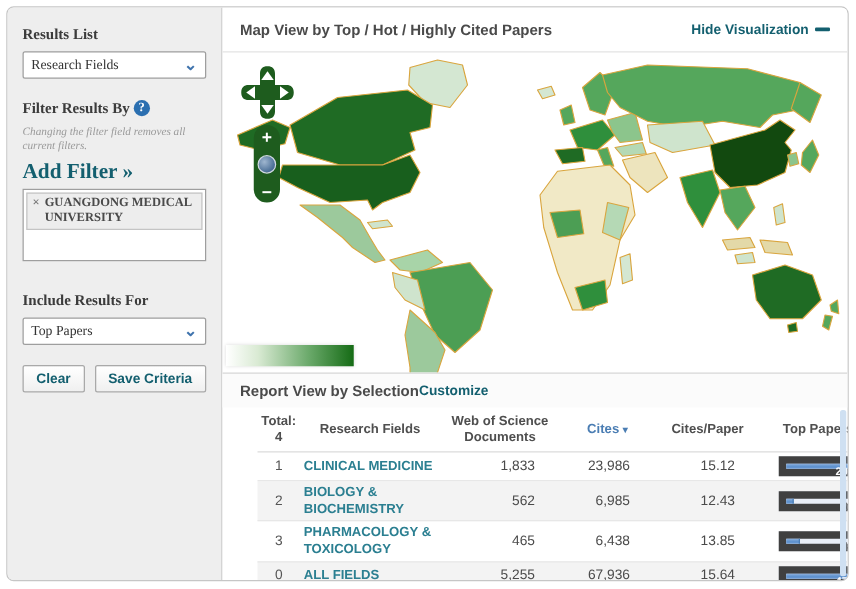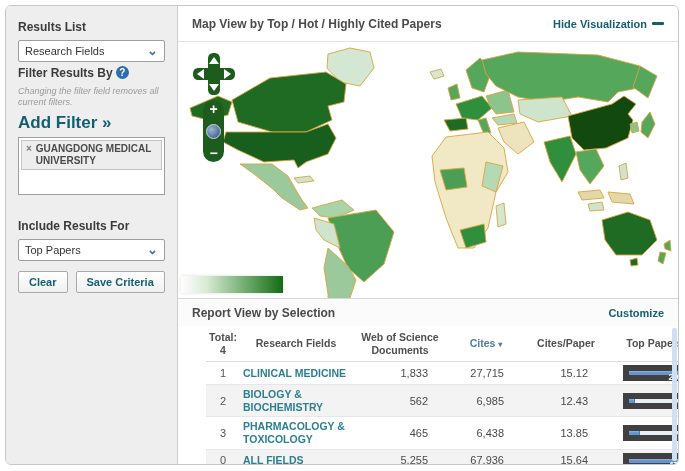--- a/index.html
+++ b/index.html
@@ -4,21 +4,21 @@
 <style>
   * { margin:0; padding:0; box-sizing:border-box; }
   html,body { width:685px; height:471px; background:#fff; font-family:"Liberation Sans", sans-serif; }
   .frame { position:absolute; left:5px; top:5px; width:674px; height:460px; border:1px solid #c6c6c6; border-radius:6px; overflow:hidden; background:#fff; }
 
   
   .sidebar { position:absolute; left:0; top:0; width:172px; height:100%; background:#eeeeee; border-right:1px solid #cccccc; padding:14px 12px; }
   .sb-heading { font-size:12px; font-weight:bold; color:#3b3b3b; margin-bottom:6px; }
   .selectbox { display:flex; align-items:center; justify-content:space-between; background:#fff; border:1px solid #9e9e9e; border-radius:2px; height:22px; padding:0 6px; font-size:11px; color:#333; cursor:pointer; }
   .selectbox .chev { color:#3f73ad; font-size:13px; font-weight:bold; line-height:10px; }
-  .sb-block { margin-bottom:4px; }
+  .sb-block { margin-bottom:16px;font-family:Liberation Serif, serif; }
   .help-icon { display:inline-block; width:13px; height:13px; border-radius:50%; background:#2b6fb0; color:#fff; font-size:10px; font-weight:bold; text-align:center; line-height:13px; vertical-align:1px; margin-left:3px; }
   .sb-note { font-size:9px; font-style:italic; color:#9a9a9a; line-height:1.25; margin:4px 0 4px; }
   .add-filter { font-size:17px; font-weight:bold; color:#135f6f; text-decoration:none; display:inline-block; margin-bottom:4px; cursor:pointer; }
   .filter-list { background:#fff; border:1px solid #9e9e9e; height:58px; padding:2px; }
   .filter-tag { display:flex; gap:4px; background:#ededed; border:1px solid #c4c4c4; padding:2px 4px; font-size:10px; font-weight:bold; color:#4a4a4a; line-height:1.2; }
   .filter-tag .x { color:#777; font-size:10px; font-weight:bold; cursor:pointer; }
   .btn-row { display:flex; gap:8px; margin-top:10px; }
   .btn { background:linear-gradient(#ffffff,#f0f0f0); border:1px solid #a9a9a9; border-radius:2px; height:22px; padding:0 10px; font-size:11px; font-weight:bold; color:#135f6f; cursor:pointer; font-family:"Liberation Sans", sans-serif; }
 
   
@@ -30,21 +30,21 @@
 
   .map-area { position:relative; height:256px; overflow:hidden; }
   .map-svg { position:absolute; left:0; top:0; width:100%; height:100%; }
 
   .pan-control { position:absolute; left:14px; top:10px; width:44px; height:44px; }
   .zoom-pill { position:absolute; left:25px; top:58px; width:21px; height:62px; background:#1e5c1e; border-radius:11px; display:flex; flex-direction:column; align-items:center; justify-content:space-between; padding:3px 0; }
   .zoom-pill .zbtn { color:#fff; font-size:14px; font-weight:bold; line-height:12px; cursor:pointer; }
   .globe { width:15px; height:15px; border-radius:50%; background:radial-gradient(circle at 35% 35%, #9fb6cf, #4a6e96 70%, #2f4e73); border:1px solid #d0d8e2; cursor:pointer; }
   .legend-gradient { position:absolute; left:3px; bottom:5px; width:102px; height:17px; background:linear-gradient(to right,#ffffff,#d9ead3 25%,#6aa96a 65%,#156b15); box-shadow:0 0 3px rgba(0,0,0,.15); }
 
-  .report-head { height:28px; display:flex; align-items:center; justify-content:space-between; padding:12px 14px; border-top:1px solid #d7d7d7; background:#fbfbfb; }
+  .report-head { height:28px; display:flex; align-items:center; padding:12px 14px; border-top:1px solid #d7d7d7; background:#fbfbfb; }
   .report-title { font-size:12px; font-weight:bold; color:#4a4a4a; }
 
   .table-wrap { position:relative; height:139px;padding-left:24px; }
   .scroll-strip { position:absolute; right:1px; top:2px; bottom:4px; width:5px; background:#cfe0f2; border-radius:2px; }
   table { width:495px; border-collapse:collapse; table-layout:fixed; margin-left:4px; }
   th { font-size:10.5px; font-weight:bold; color:#4f4f4f; padding:5px 3px; text-align:center; vertical-align:middle; line-height:1.2; border-bottom:1px solid #dcdcdc; }
   th.sortable { color:#4a7db3; cursor:pointer; }
   .sort-icon { font-size:8px; color:#4a7db3; }
   td { font-size:11px; color:#4a4a4a; padding:3px 3px; vertical-align:middle; line-height:1.15; border-bottom:1px solid #e7e7e7; }
   tr.alt td { background:#f3f3f3; }
@@ -233,21 +233,21 @@
             </th>
             <th>Cites/Paper</th>
             <th>Top Papers</th>
           </tr>
         </thead>
         <tbody id="rows-body">
             <tr>
               <td class="rank">1</td>
               <td class="field"><a>CLINICAL MEDICINE</a></td>
               <td class="num">1,833</td>
-              <td class="num">27,715</td>
+              <td class="num">23,986</td>
               <td class="num">15.12</td>
               <td>
                 <div class="bar-track">
                   <div class="bar-fill" style="width: 100%;"></div>
                   <span class="bar-val" style="color: rgb(255, 255, 255);">20</span>
                 </div>
               </td>
             </tr>
             <tr class="alt">
               <td class="rank">2</td>

